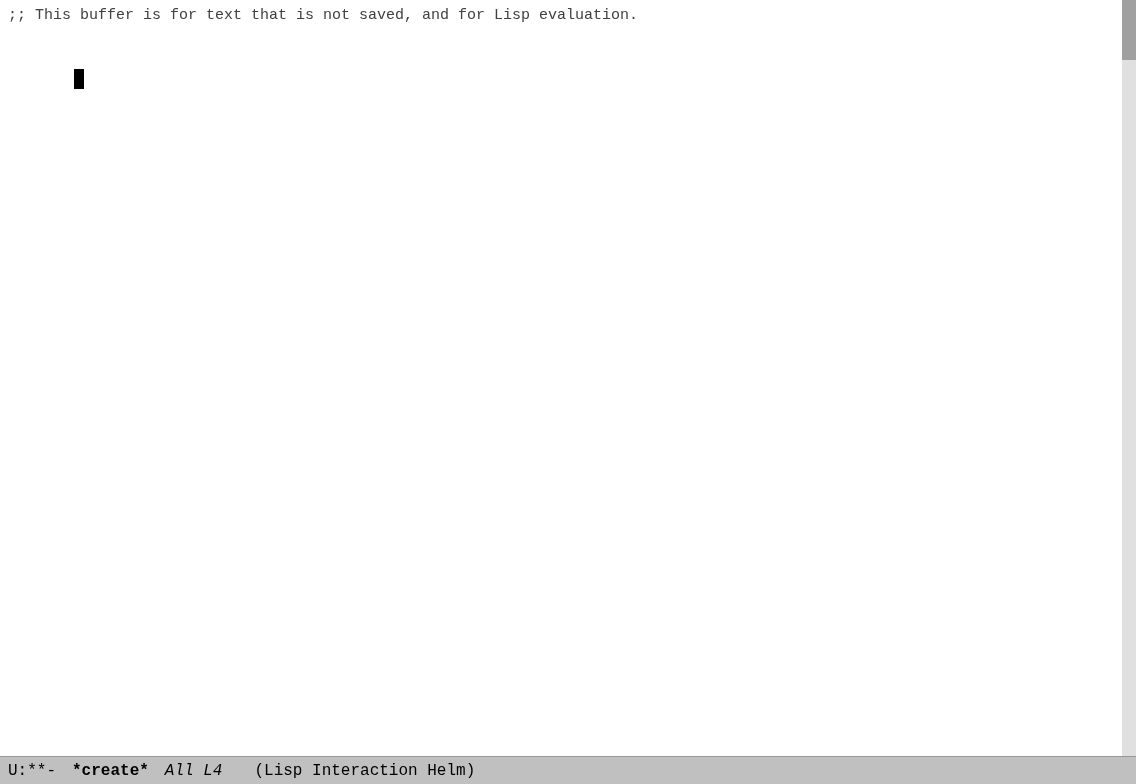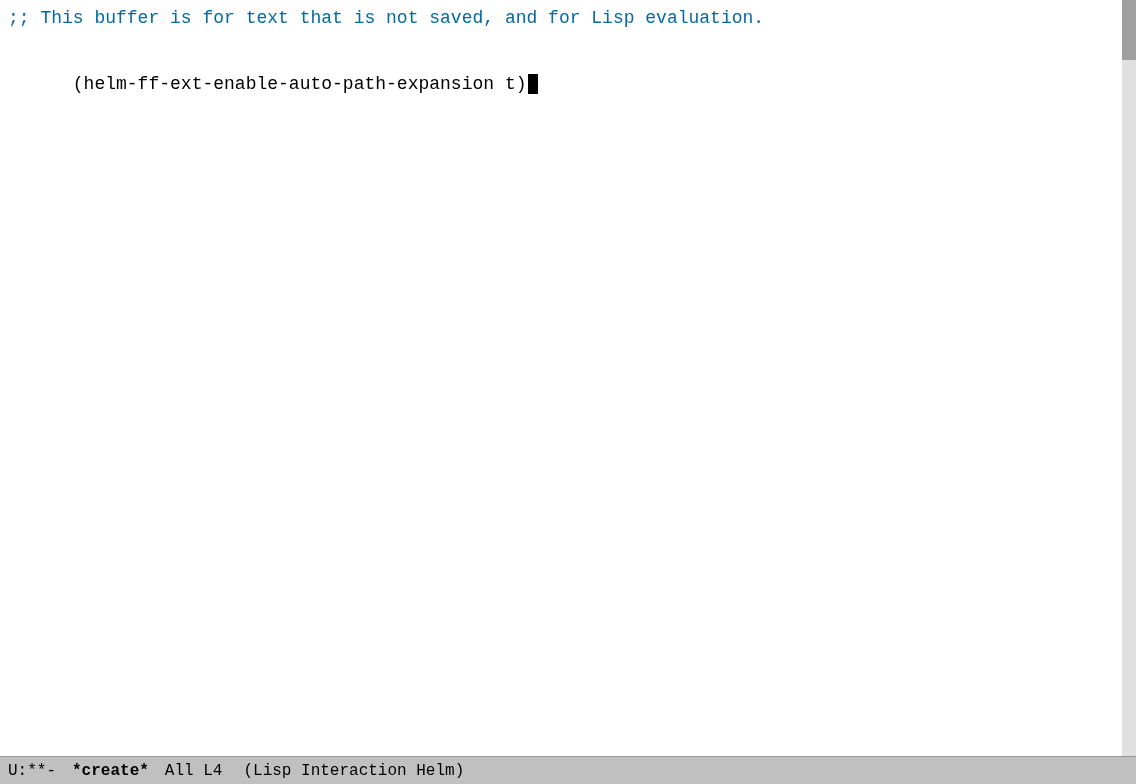--- a/index.html
+++ b/index.html
@@ -26,22 +26,22 @@
 
     #editor-area {
       flex: 1;
       background-color: #ffffff;
       padding: 4px 8px;
       position: relative;
       overflow: hidden;
     }
 
     .comment-line {
-      color: #0369a1;
-      font-size: 18px;
+      color: #404040;
+      font-size: 15px;
       line-height: 1.6;
       white-space: pre;
       font-weight: normal;
     }
 
     .code-line {
       color: #000000;
       font-size: 18px;
       line-height: 1.6;
       white-space: pre;
@@ -99,28 +99,28 @@
 </head>
 <body>
 
 <div id="editor-container">
   <div id="editor-area">
 
     <div class="comment-line">;; This buffer is for text that is not saved, and for Lisp evaluation.</div>
 
 
     <div class="code-line">
-      <span>(helm-ff-ext-enable-auto-path-expansion t)</span><span class="cursor"></span>
+      <span class="cursor"></span>
     </div>
 
     <div id="scrollbar">
       <div id="scrollbar-thumb"></div>
     </div>
 
   </div>
 
   <div id="status-bar">
     <span class="status-encoding">U:**-</span>
     <span style="margin: 0 16px;" class="status-buffer-name">*create*</span>
-    <span style="margin-right: 21px;">All L4</span>
+    <span style="margin-right: 32px; font-style: italic;">All L4</span>
     <span>(Lisp Interaction Helm)</span>
   </div>
 </div>
 
 </body></html>

